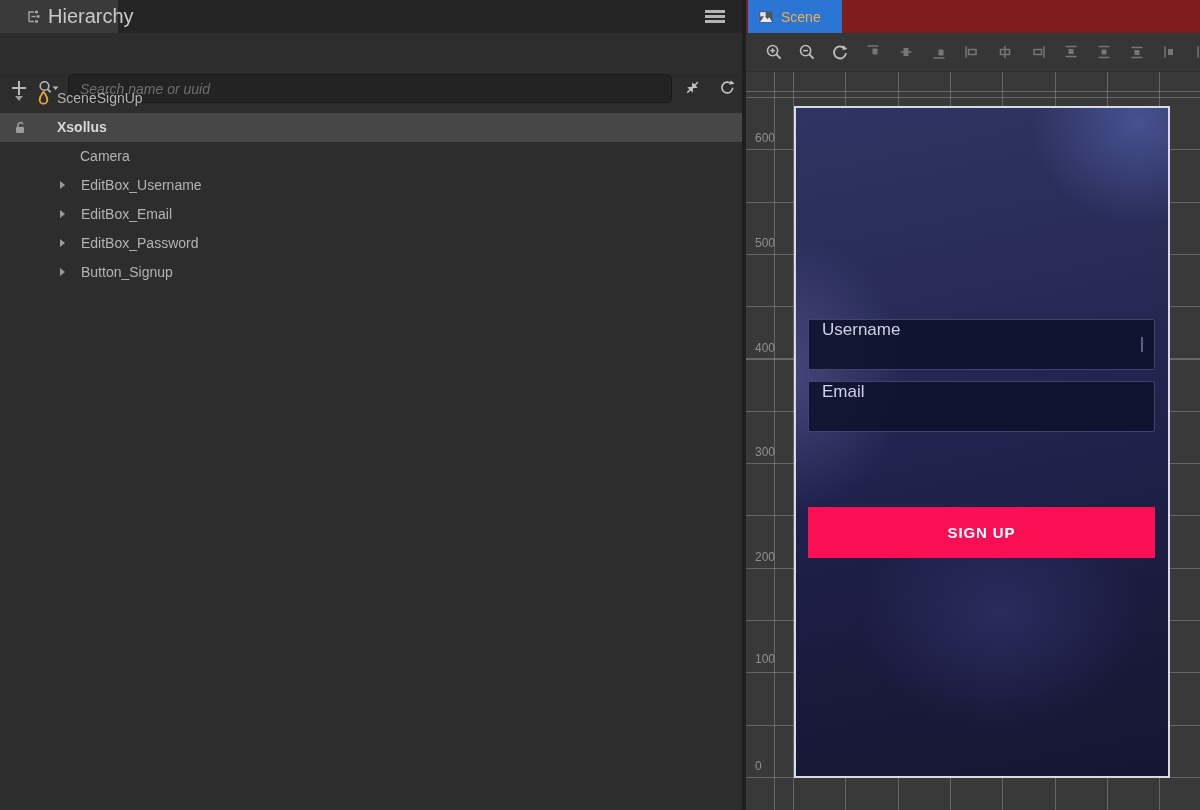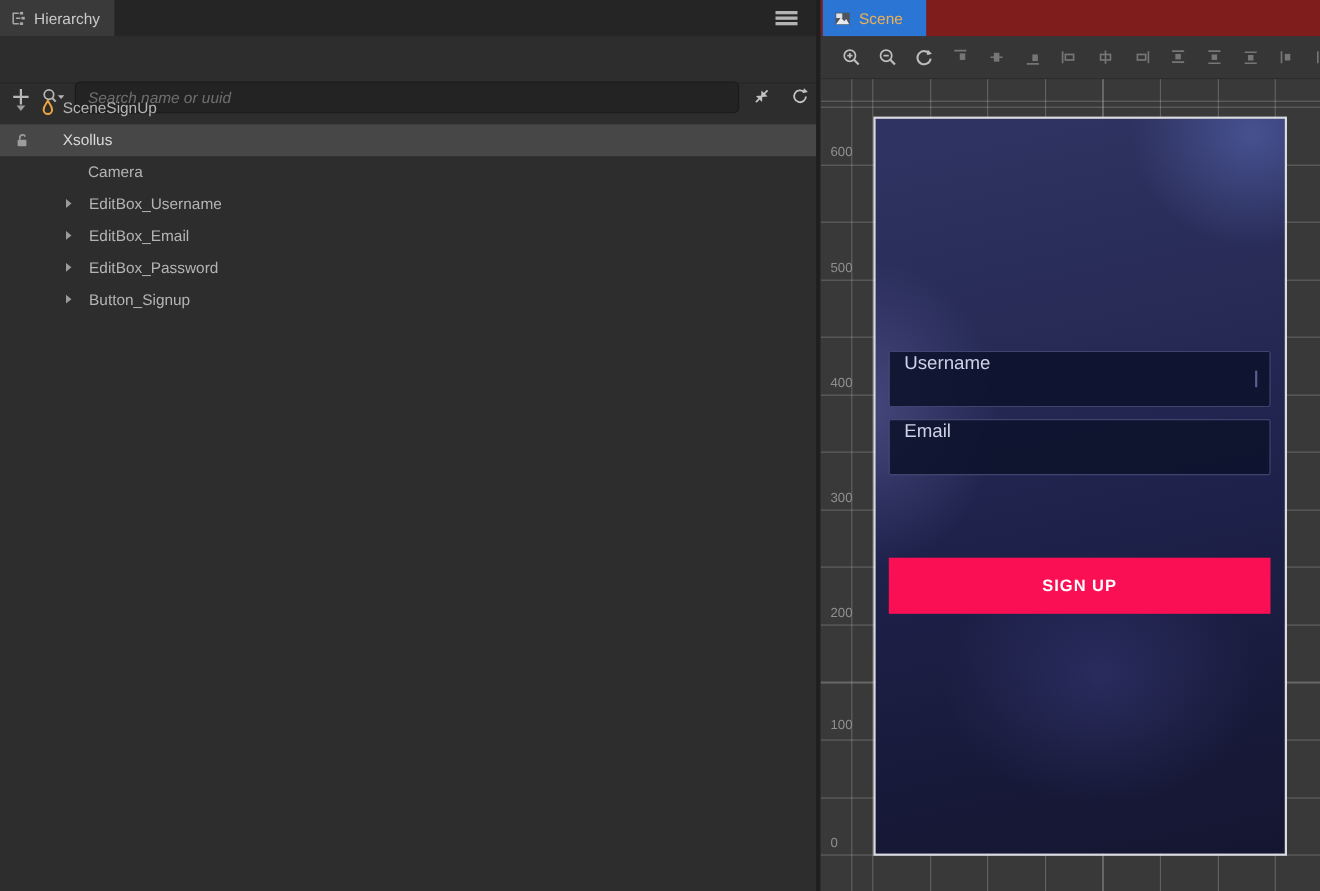--- a/index.html
+++ b/index.html
@@ -3,40 +3,40 @@
 <meta charset="utf-8">
 <style>
   html,body{margin:0;padding:0;background:#2d2d2d;}
   body{width:1200px;height:810px;overflow:hidden;font-family:"Liberation Sans",sans-serif;}
   #app{position:relative;width:1200px;height:810px;background:#2d2d2d;}
   svg{display:block;}
 
   
   .left-panel{position:absolute;left:0;top:0;width:742px;height:810px;background:#2d2d2d;}
   .tabbar{position:absolute;left:0;top:0;right:0;height:33px;background:#252525;}
-  .tab-hierarchy{position:absolute;left:0;top:0;height:33px;width:104px;background:#3a3a3a;
-    display:flex;align-items:center;gap:7px;padding-left:9px;box-sizing:border-box;
-    color:#c9c9c9;font-size:14px;}
+  .tab-hierarchy{position:absolute;left:0;top:0;height:33px;width:118px;background:#3a3a3a;
+    display:flex;align-items:center;gap:7px;padding-left:26px;box-sizing:border-box;
+    color:#c9c9c9;font-size:20px;}
   .hamburger{position:absolute;right:17px;top:10px;width:20px;height:13px;}
   .hamburger i{display:block;width:20px;height:2.6px;background:#b3b3b3;margin-bottom:2.6px;}
 
   .search-row{position:absolute;left:0;top:33px;right:0;height:43px;background:#2d2d2d;
     border-bottom:1px solid #272727;box-sizing:border-box;}
   .plus-btn{position:absolute;left:10px;top:46px;}
   .search-glyph{position:absolute;left:37px;top:46px;}
   .search-input{position:absolute;left:68px;top:41px;width:604px;height:29px;box-sizing:border-box;
     background:#232323;border:1px solid #1a1a1a;border-radius:5px;color:#cfcfcf;
     font-size:14px;font-style:italic;padding:10px 11px;outline:none;}
   .search-input::placeholder{color:#6f6f6f;font-style:italic;}
   .collapse-btn{position:absolute;left:683px;top:45px;}
   .refresh-btn{position:absolute;left:718px;top:45px;}
 
   .tree{position:absolute;left:0;top:76px;right:0;padding-top:8px;}
   .row{position:relative;height:29px;line-height:29px;font-size:14px;color:#b4b4b4;}
-  .row.selected{background:#474747;color:#d8d8d8;}
+  .row.selected{background:#474747;color:#d8d8d8;font-weight:bold;}
   .tri-down{position:absolute;top:12px;width:0;height:0;
     border-left:4.5px solid transparent;border-right:4.5px solid transparent;border-top:5.5px solid #9b9b9b;}
   .tri-right{position:absolute;top:10px;width:0;height:0;
     border-top:4.5px solid transparent;border-bottom:4.5px solid transparent;border-left:5.5px solid #9b9b9b;}
   .row .lbl{position:absolute;top:0;white-space:nowrap;}
   .row .node-icon{position:absolute;top:6px;}
 
   
   .divider{position:absolute;left:742px;top:0;width:4px;height:810px;background:#1f1f1f;}
 

